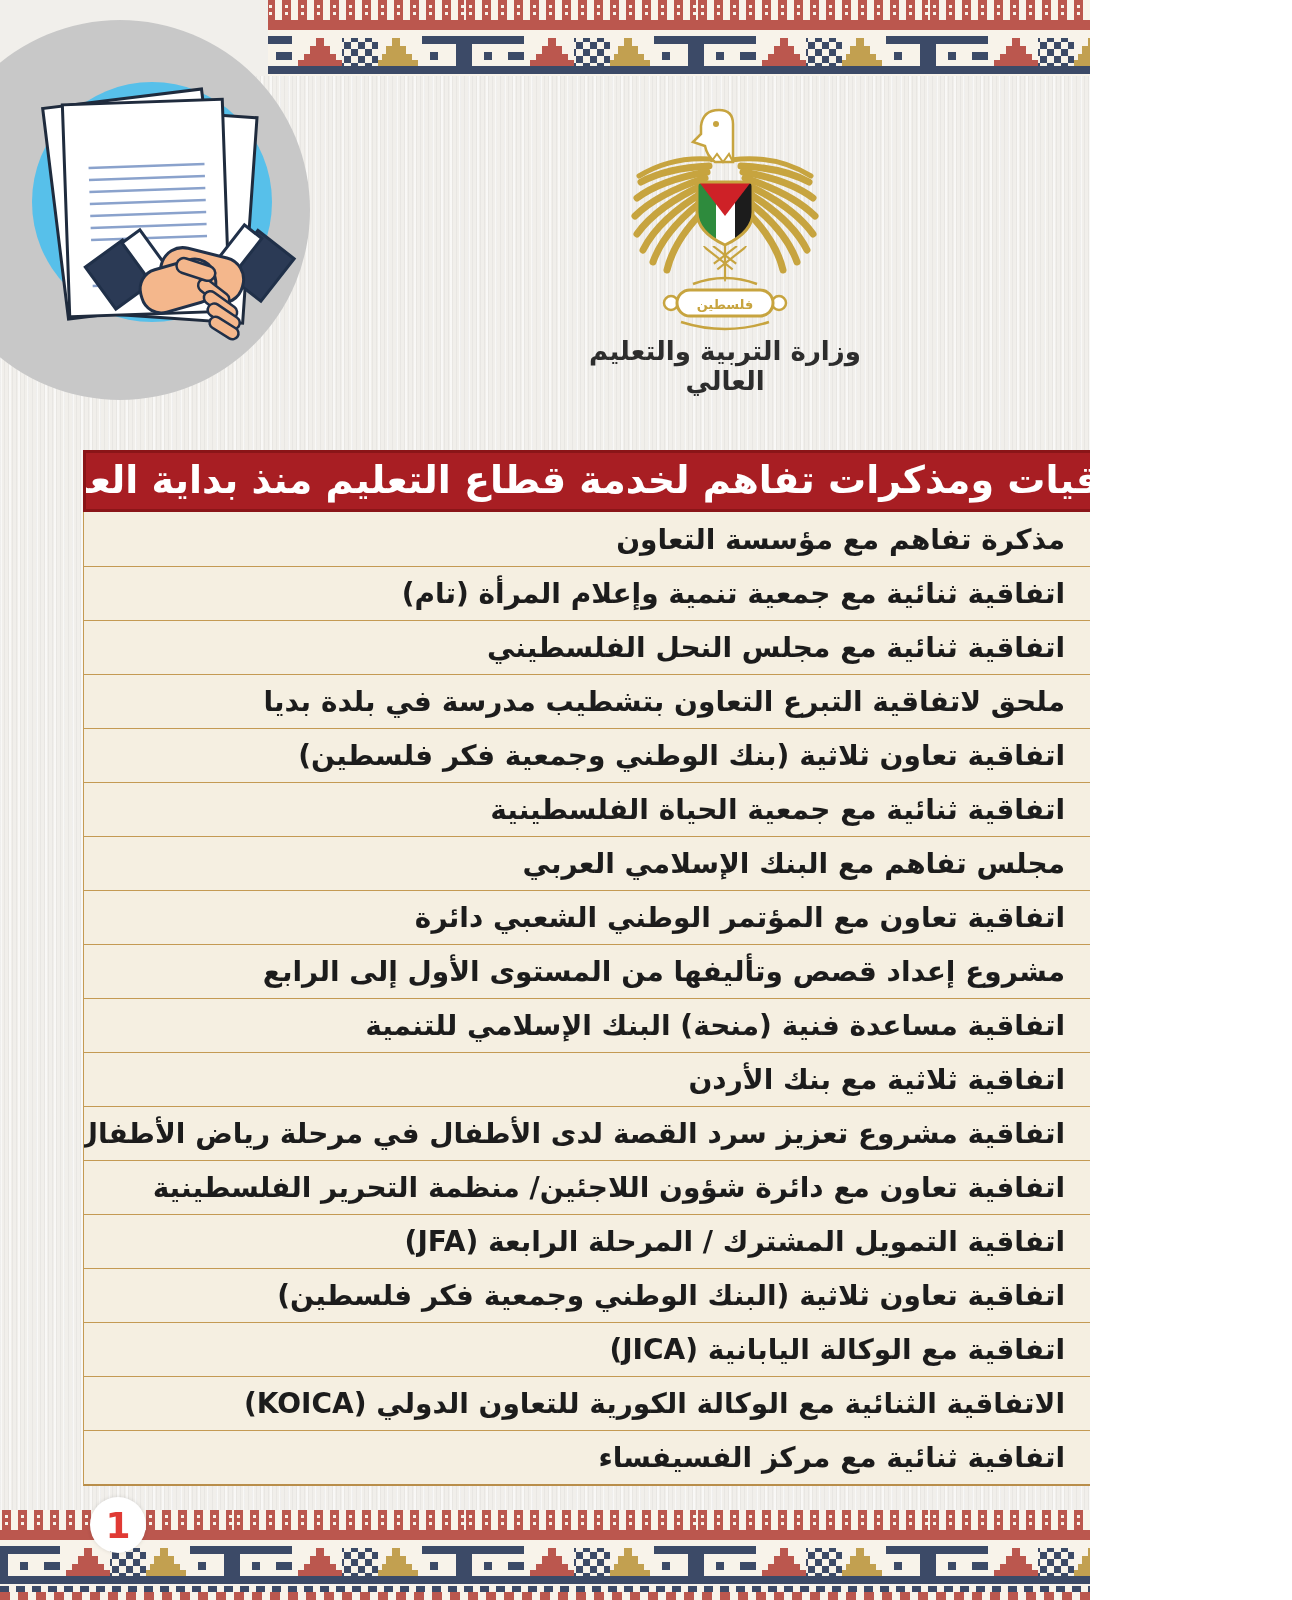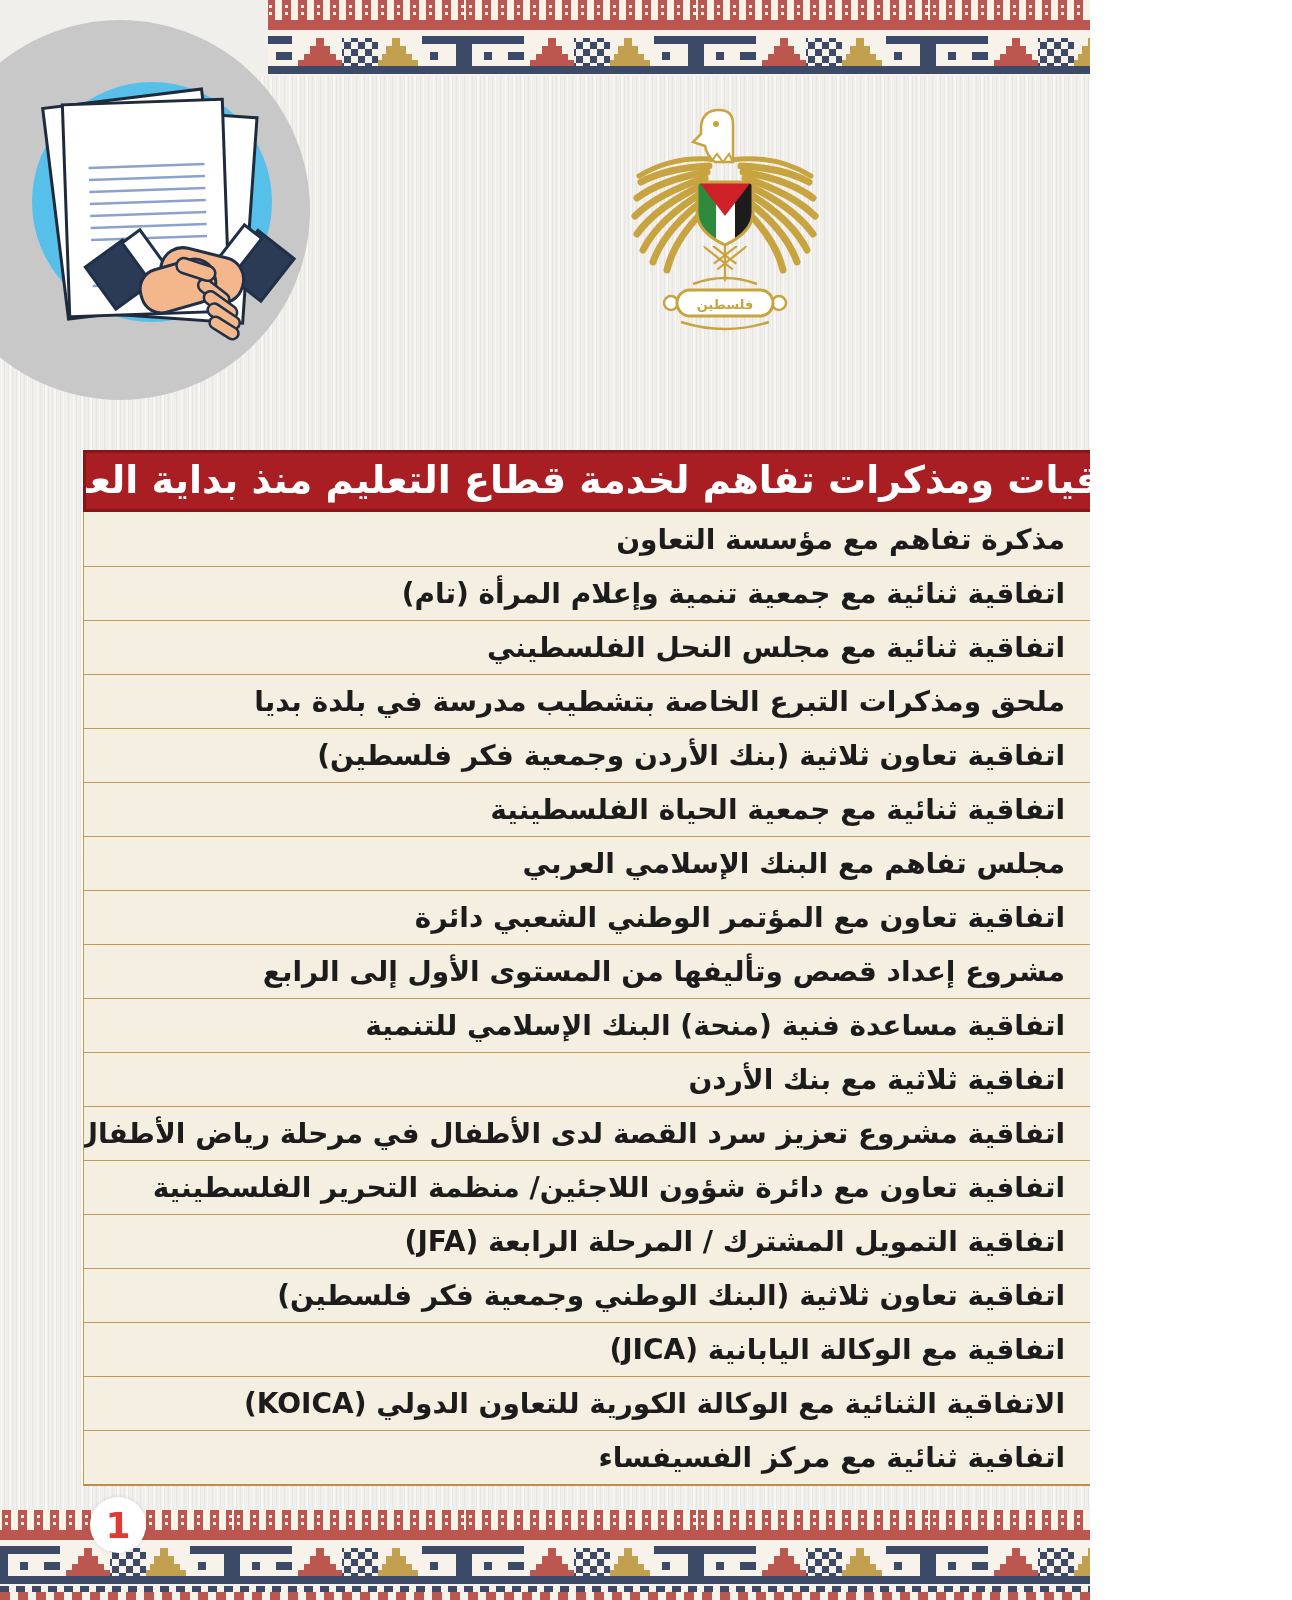--- a/index.html
+++ b/index.html
@@ -202,20 +202,21 @@
 
       <path d="M78,180 Q110,168 142,180" fill="none" stroke="#c7a43f" stroke-width="2.5"></path>
       <circle cx="56" cy="199" r="7" fill="#ffffff" stroke="#c7a43f" stroke-width="2.5"></circle>
       <circle cx="164" cy="199" r="7" fill="#ffffff" stroke="#c7a43f" stroke-width="2.5"></circle>
       <rect x="62" y="186" width="96" height="26" rx="13" fill="#ffffff" stroke="#c7a43f" stroke-width="3"></rect>
       <text x="110" y="205" text-anchor="middle" font-size="13" font-weight="bold" fill="#c7a43f">فلسطين</text>
       <path d="M66,218 Q110,232 154,218" fill="none" stroke="#c7a43f" stroke-width="2.5"></path>
     </svg>
   </div>
 
+  <div class="ministry-name" dir="rtl">وزارة التربية والتعليم العالي</div>
 
   <div class="agreements-table" dir="rtl">
     <div class="table-title">اتفاقيات ومذكرات تفاهم لخدمة قطاع التعليم منذ بداية العام 2025</div>
     <div class="table-body">
   <div class="row">
     <div class="cell-num">1</div>
     <div class="cell-txt">مذكرة تفاهم مع مؤسسة التعاون</div>
   </div>
 
   <div class="row">
@@ -223,26 +224,26 @@
     <div class="cell-txt">اتفاقية ثنائية مع جمعية تنمية وإعلام المرأة (تام)</div>
   </div>
 
   <div class="row">
     <div class="cell-num">3</div>
     <div class="cell-txt">اتفاقية ثنائية مع مجلس النحل الفلسطيني</div>
   </div>
 
   <div class="row">
     <div class="cell-num">4</div>
-    <div class="cell-txt">ملحق ومذكرات التبرع الخاصة بتشطيب مدرسة في بلدة بديا</div>
+    <div class="cell-txt">ملحق لاتفاقية التبرع التعاون بتشطيب مدرسة في بلدة بديا</div>
   </div>
 
   <div class="row">
     <div class="cell-num">5</div>
-    <div class="cell-txt">اتفاقية تعاون ثلاثية (بنك الأردن وجمعية فكر فلسطين)</div>
+    <div class="cell-txt">اتفاقية تعاون ثلاثية (بنك الوطني وجمعية فكر فلسطين)</div>
   </div>
 
   <div class="row">
     <div class="cell-num">6</div>
     <div class="cell-txt">اتفاقية ثنائية مع جمعية الحياة الفلسطينية</div>
   </div>
 
   <div class="row">
     <div class="cell-num">7</div>
     <div class="cell-txt">مجلس تفاهم مع البنك الإسلامي العربي</div>

